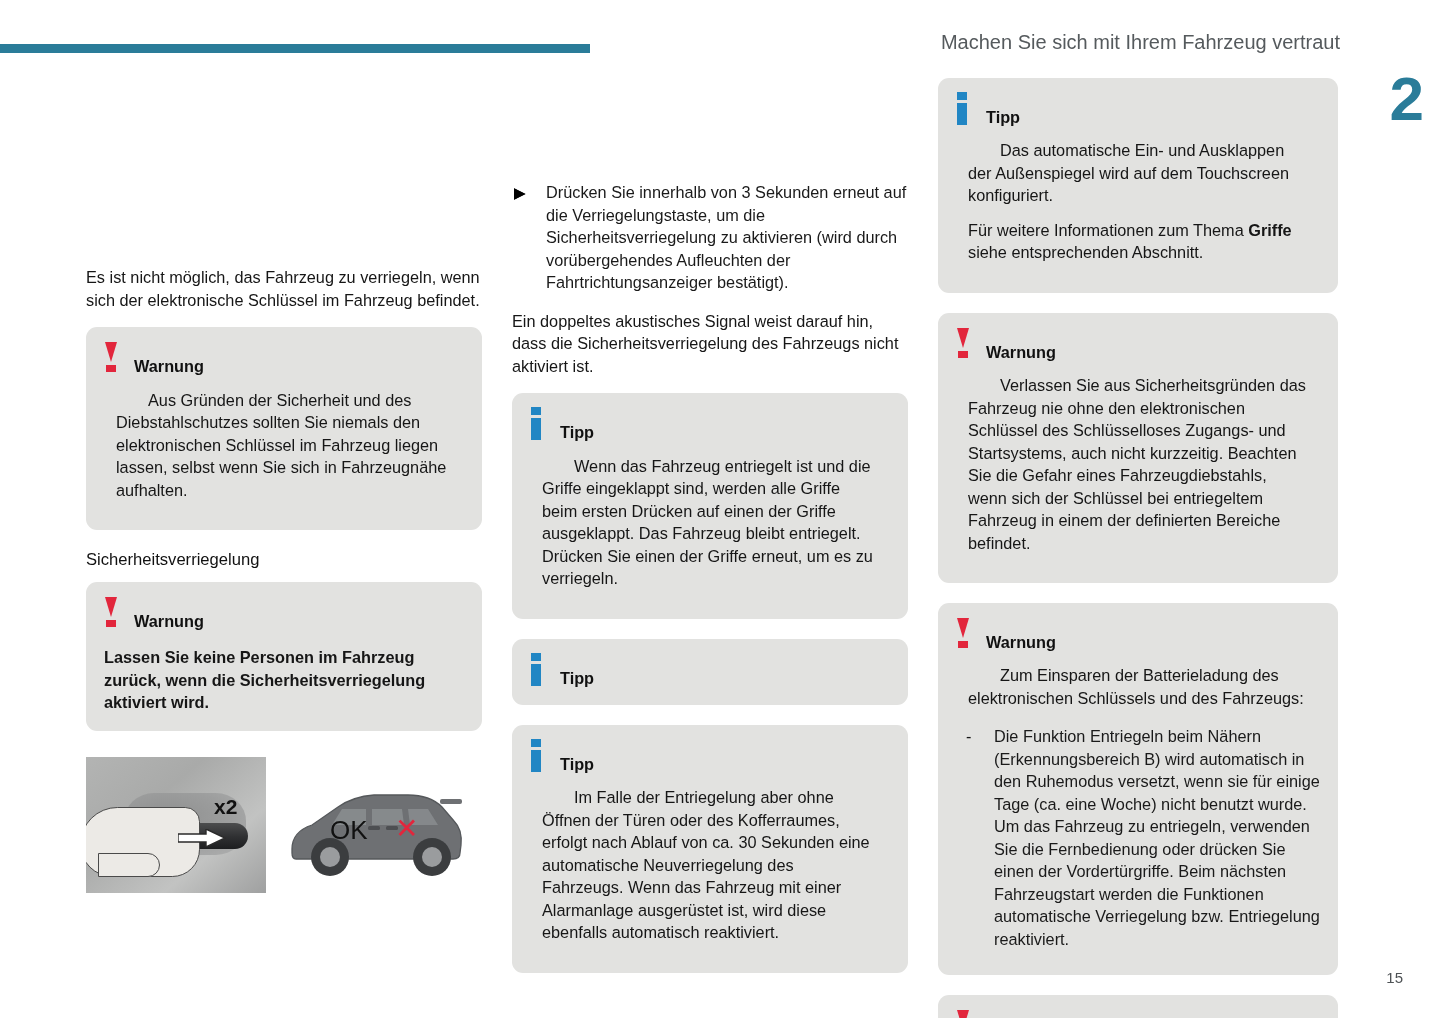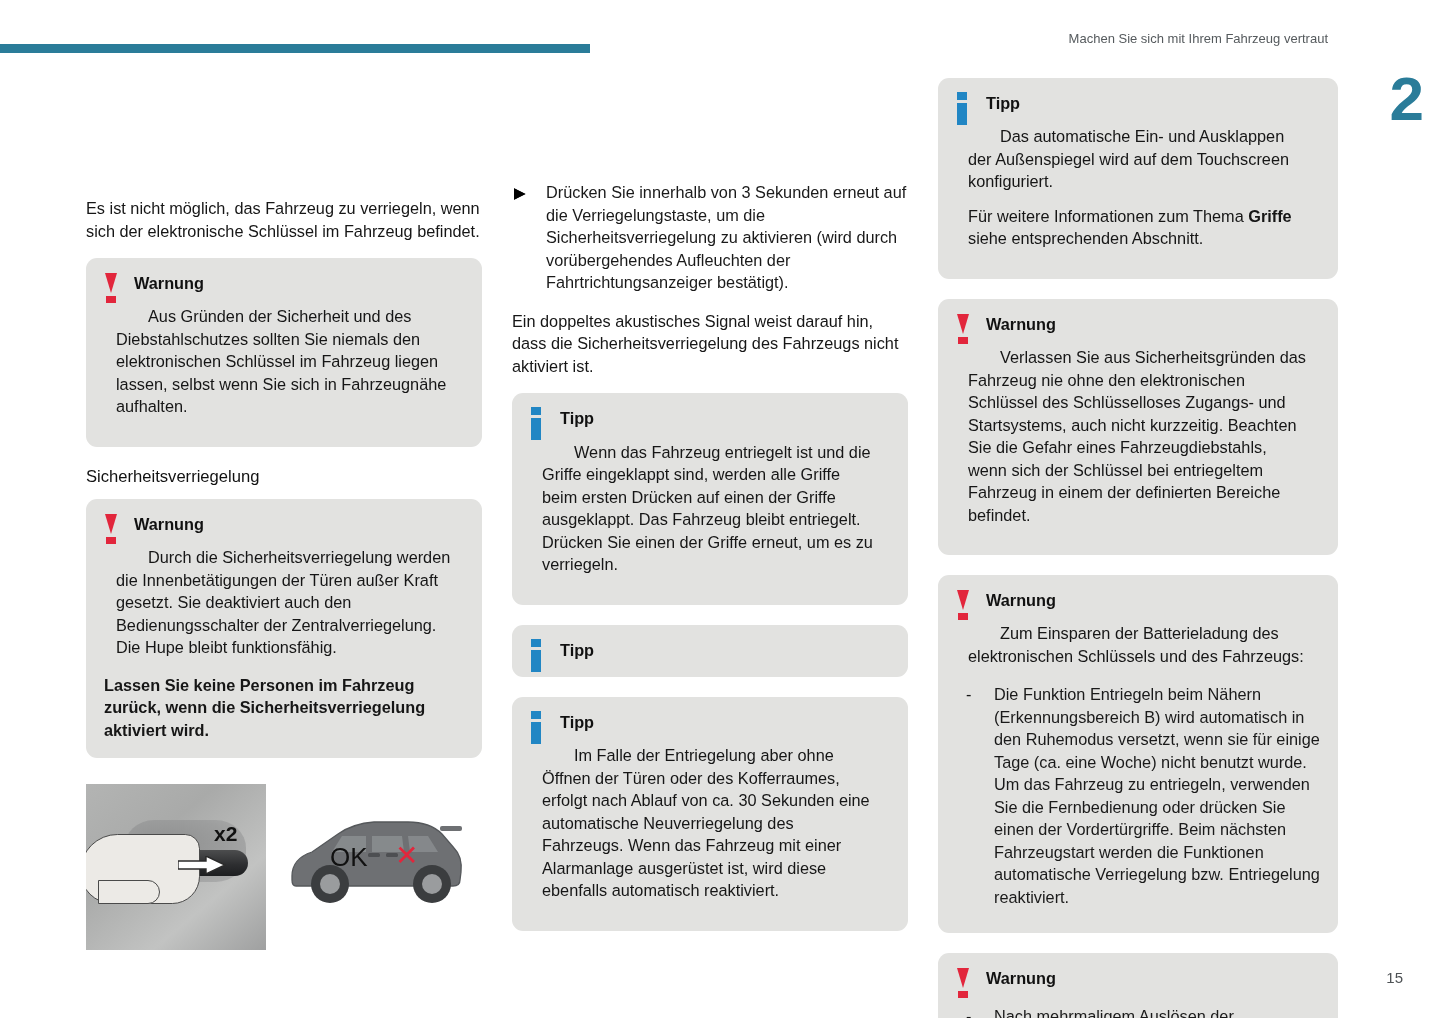--- a/index.html
+++ b/index.html
@@ -17,22 +17,22 @@
 
   
   .header-bar {
     position: absolute;
     left: 0; top: 44px;
     width: 590px; height: 9px;
     background: #2a7c99;
   }
   .header-title {
     position: absolute;
-    right: 117px; top: 31px;
-    font-size: 13px;
+    right: 105px; top: 31px;
+    font-size: 20px;
     color: #555a5d;
     white-space: nowrap;
   }
   .chapter-number {
     position: absolute;
     right: 22px; top: 68px;
     font-size: 62px;
     font-weight: bold;
     color: #2a7c99;
     line-height: 1;
@@ -88,21 +88,21 @@
     left: 2px; top: 1px;
     font-size: 15px;
     line-height: 1.42;
     color: #000;
   }
 
   
   .callout {
     background: #e2e2e0;
     border-radius: 11px;
-    padding: 15px 18px 17px 18px;
+    padding: 29px 18px 17px 18px;
     margin-bottom: 20px;
     position: relative;
   }
   .callout-title {
     font-size: 16.3px;
     font-weight: bold;
     margin: 0 0 0 30px;
     line-height: 1.25;
     color: #111;
   }
@@ -193,21 +193,21 @@
   
   .figure {
     margin-top: 26px;
     width: 380px;
     height: 140px;
     position: relative;
   }
   .fig-handle {
     position: absolute;
     left: 0; top: 0;
-    width: 180px; height: 166px;
+    width: 180px; height: 136px;
     background: linear-gradient(140deg,#b3b4b3 0%, #a9aaa9 35%, #c2c3c2 70%, #9fa0a0 100%);
     overflow: hidden;
   }
   .fig-handle .recess {
     position: absolute;
     left: 38px; top: 36px;
     width: 122px; height: 62px;
     border-radius: 30px/28px;
     background: radial-gradient(ellipse at 35% 40%, #8e8f8f 0%, #9d9e9e 55%, #b0b1b1 100%);
     filter: blur(0.4px);
@@ -302,21 +302,20 @@
       </div>
 
       <h3 class="section-heading">Sicherheitsverriegelung</h3>
 
       <div class="callout">
         <span class="icon-warning">
           <span class="bar"></span>
             <span class="dot"></span>
         </span>
         <div class="callout-title">Warnung</div>
-        <p class="callout-body">Durch die Sicherheitsverriegelung werden die Innenbetätigungen der Türen außer Kraft gesetzt. Sie deaktiviert auch den Bedienungsschalter der Zentralverriegelung. Die Hupe bleibt funktionsfähig.</p>
         <p class="callout-para bold">Lassen Sie keine Personen im Fahrzeug zurück, wenn die Sicherheitsverriegelung aktiviert wird.</p>
       </div>
 
       <div class="figure">
         <div class="fig-handle">
           <div class="recess"></div>
           <div class="handle-bar"></div>
           <div class="hand"></div>
           <div class="finger"></div>
           <svg class="arrow-white" viewBox="0 0 48 18">

